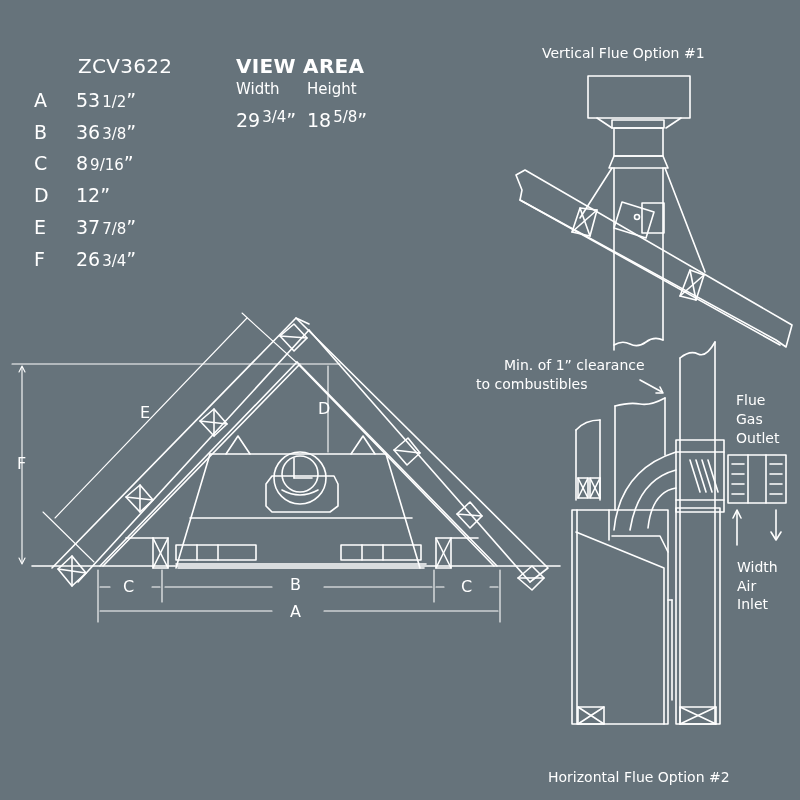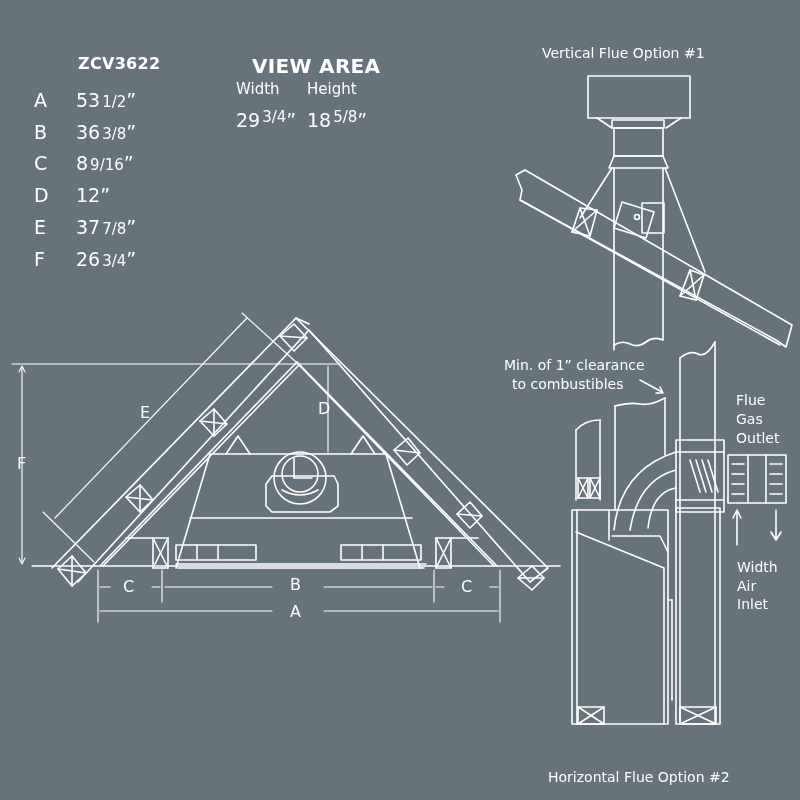--- a/index.html
+++ b/index.html
@@ -4,25 +4,25 @@
   <style>
     html, body { margin: 0; padding: 0; }
     body {
       width: 800px; height: 800px; overflow: hidden;
       background: #66737b;
       font-family: "DejaVu Sans", sans-serif;
       color: #ffffff;
       position: relative;
     }
     .abs { position: absolute; }
-    .model-title { left: 78px; top: 54px; font-size: 16px; font-weight: bold; letter-spacing: 0.3px; }
+    .model-title { left: 78px; top: 54px; font-size: 20px; font-weight: normal; letter-spacing: 0.3px; }
     .spec-row { position: absolute; left: 34px; font-size: 19px; display: flex; align-items: baseline; }
     .spec-letter { width: 42px; display: inline-block; }
     .frac { font-size: 15px; vertical-align: 5px; margin-left: 2px; }
-    .view-title { left: 236px; top: 54px; font-size: 20px; font-weight: bold; letter-spacing: 0.3px; margin-left: 16px; }
+    .view-title { left: 236px; top: 54px; font-size: 20px; font-weight: bold; letter-spacing: 0.3px; }
     .view-head { top: 80px; font-size: 15px; }
     .view-val { top: 108px; font-size: 19px; }
     .label-sm { font-size: 14px; line-height: 19px; }
     svg.drawing { position: absolute; left: 0; top: 0; }
   </style>
 </head>
 <body>
 
 <div class="abs model-title">ZCV3622</div>
 
@@ -276,21 +276,21 @@
     <g>
       <line x1="640" y1="380" x2="662" y2="392"></line>
       <polyline points="656,393 663,393 660,387"></polyline>
     </g>
   </g>
 </svg>
 
 <div class="abs label-sm" style="left:542px; top:44px;">Vertical Flue Option #1</div>
 <div class="abs label-sm" style="left:548px; top:736px;margin-top:32px;">Horizontal Flue Option #2</div>
 <div class="abs label-sm" style="left:504px; top:356px;">Min. of 1” clearance</div>
-<div class="abs label-sm" style="left:512px; top:375px;text-align:right;">to combustibles</div>
+<div class="abs label-sm" style="left:476px; top:375px;text-align:right;">to combustibles</div>
 
 <div class="abs label-sm" style="left:736px; top:391px;">Flue</div>
 <div class="abs label-sm" style="left:736px; top:410px;">Gas</div>
 <div class="abs label-sm" style="left:736px; top:429px;">Outlet</div>
 
 <div class="abs label-sm" style="left:737px; top:558px;">Width</div>
 <div class="abs label-sm" style="left:737px; top:577px;">Air</div>
 <div class="abs label-sm" style="left:737px; top:595px;">Inlet</div>
 
 <div class="abs" style="left:140px; top:403px; font-size:16px;">E</div>

